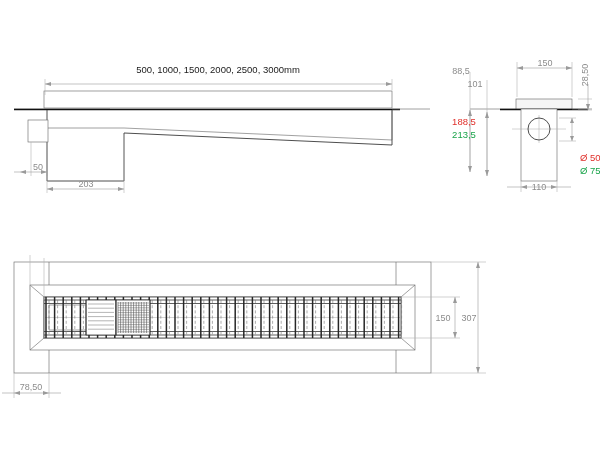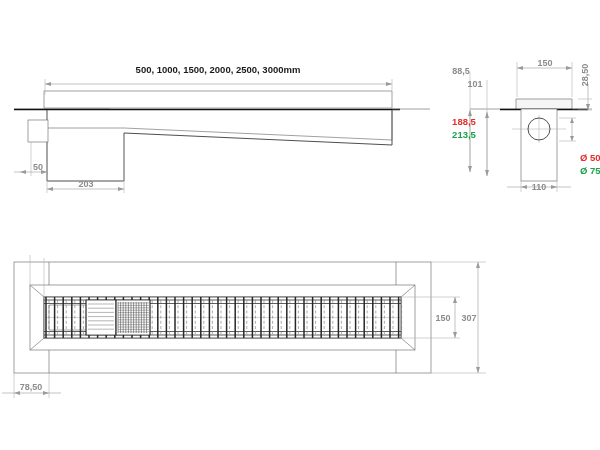--- a/index.html
+++ b/index.html
@@ -1,18 +1,18 @@
 <!DOCTYPE html>
 <html><head>
 <meta charset="utf-8">
 <style>
   html,body{margin:0;padding:0;background:#ffffff;}
   body{width:600px;height:450px;overflow:hidden;
        font-family:"Liberation Sans","DejaVu Sans",sans-serif;}
-  #stage{position:relative;width:484px;height:450px;background:#fff;font-weight:bold;}
+  #stage{position:relative;width:484px;height:450px;background:#fff;}
   #stage svg{position:absolute;left:0;top:0;}
   .dimtxt{font-size:9px;fill:#8c8c8c;font-family:"Liberation Sans","DejaVu Sans",sans-serif;}
   .titletxt{font-size:9.5px;fill:#1a1a1a;font-family:"Liberation Sans","DejaVu Sans",sans-serif;}
   .redtxt{font-size:9.5px;fill:#e0302b;font-family:"Liberation Sans","DejaVu Sans",sans-serif;}
   .greentxt{font-size:9.5px;fill:#18a349;font-family:"Liberation Sans","DejaVu Sans",sans-serif;}
   .dimline{stroke:#9a9a9a;stroke-width:.6;fill:none;}
   .extline{stroke:#b4b4b4;stroke-width:.6;fill:none;}
   .thin{stroke:#6e6e6e;stroke-width:.65;fill:none;}
   .med{stroke:#3a3a3a;stroke-width:.9;fill:none;}
   .thick{stroke:#111;stroke-width:1.7;fill:none;}

